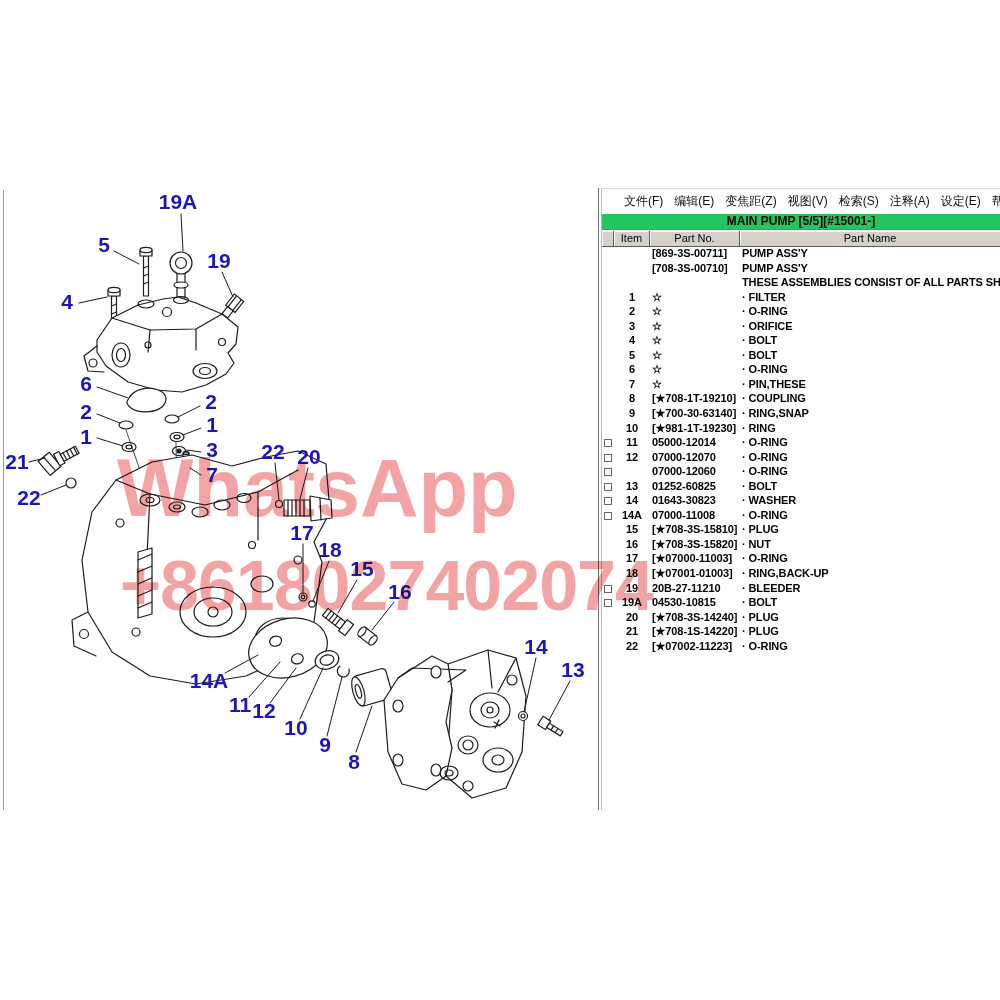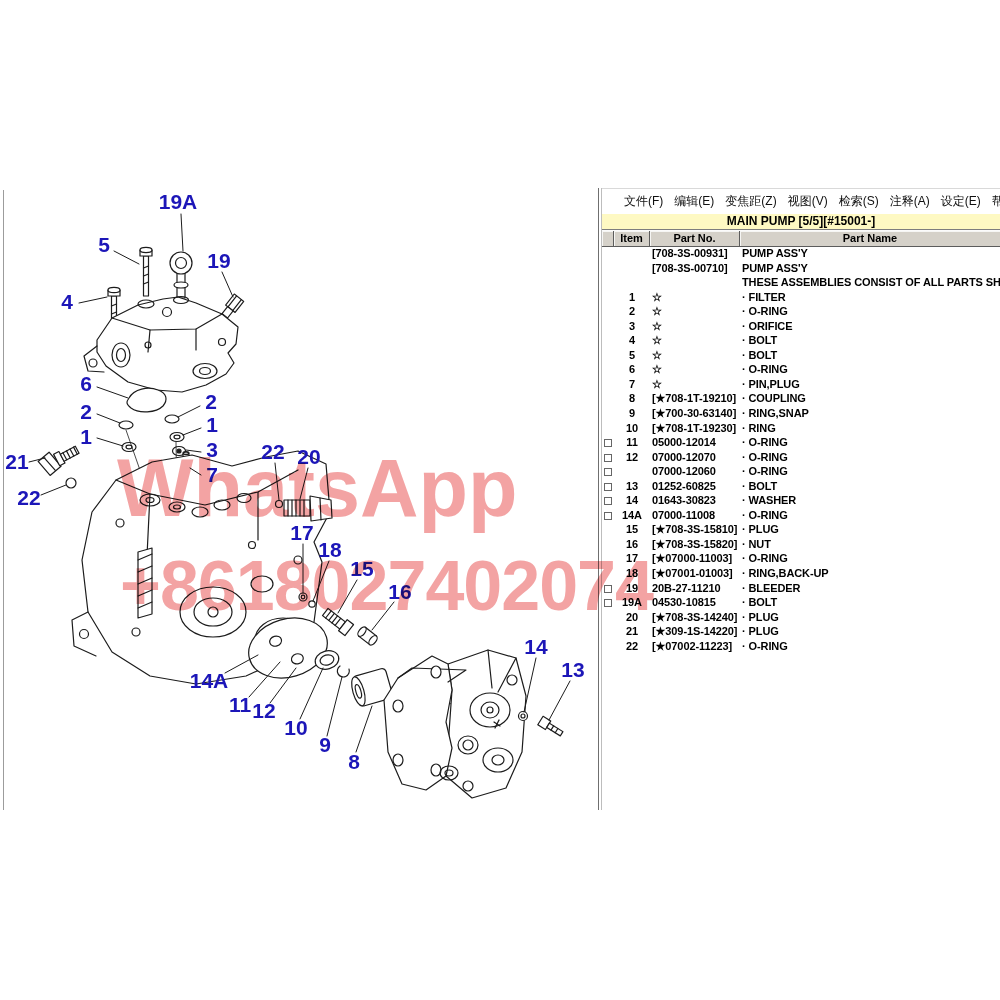--- a/index.html
+++ b/index.html
@@ -13,23 +13,23 @@
            white-space:nowrap;cursor:pointer;}
   
   .panel{position:absolute;left:598px;top:188px;width:402px;height:622px;background:#fff;font-size:11px;}
   .pborder1{position:absolute;left:0;top:0;width:1px;height:622px;background:#6f6f6f;}
   .pborder2{position:absolute;left:3px;top:0;width:1px;height:622px;background:#bdbdbd;}
   .menubar{position:absolute;left:4px;top:0;right:0;height:25px;border-top:1px solid #d9d9d9;
            border-bottom:1px solid #7e7e7e;display:flex;align-items:center;gap:11px;
            padding-left:22px;font-size:12px;color:#101010;background:#fff;text-align:right;}
   .menu-item{white-space:nowrap;cursor:default;}
   .titlebar{position:absolute;left:4px;top:26px;right:0;height:15px;border-bottom:1px solid #7e7e7e;
-            text-align:center;font-weight:bold;font-size:12px;color:#000;background:#fef9c3;line-height:15px;}
+            text-align:center;font-weight:bold;font-size:12px;color:#000;background:#22c55e;line-height:15px;}
   .thead{position:absolute;left:4px;top:42px;right:0;height:15px;background:#d5d1c9;
-         border-top:1px solid #fbfbfb;border-bottom:1px solid #5c5c5c;font-weight:bold;}
+         border-top:1px solid #fbfbfb;border-bottom:1px solid #5c5c5c;font-weight:normal;}
   .th{position:absolute;top:0;height:15px;line-height:14px;text-align:center;
       border-right:1px solid #5c5c5c;box-shadow:inset 1px 1px 0 #f6f6f4;}
   .th-cb{left:0;width:11px;}
   .th-item{left:12px;width:35px;}
   .th-part{left:48px;width:89px;}
   .th-name{left:138px;right:0;border-right:none;text-align:center;}
   .tbody{position:absolute;left:4px;top:58px;right:0;}
   .trow{position:relative;height:14.55px;line-height:14.55px;white-space:nowrap;font-weight:bold;
         letter-spacing:-0.1px;color:#000;}
   .c-cb{position:absolute;left:0;width:12px;top:0;height:100%;text-align:center;}
@@ -326,21 +326,21 @@
       <div class="th th-cb"></div>
       <div class="th th-item">Item</div>
       <div class="th th-part">Part No.</div>
       <div class="th th-name">Part Name</div>
     </div>
 
     <div class="tbody" id="tbody">
         <div class="trow">
           <span class="c-cb"></span>
           <span class="c-item"></span>
-          <span class="c-part">[708-3S-00931]</span>
+          <span class="c-part">[869-3S-00711]</span>
           <span class="c-name">PUMP ASS'Y</span>
         </div>
         <div class="trow">
           <span class="c-cb"></span>
           <span class="c-item"></span>
           <span class="c-part">[708-3S-00710]</span>
           <span class="c-name">PUMP ASS'Y</span>
         </div>
         <div class="trow">
           <span class="c-cb"></span>
@@ -381,38 +381,38 @@
         <div class="trow">
           <span class="c-cb"></span>
           <span class="c-item">6</span>
           <span class="c-part">☆</span>
           <span class="c-name">· O-RING</span>
         </div>
         <div class="trow">
           <span class="c-cb"></span>
           <span class="c-item">7</span>
           <span class="c-part">☆</span>
-          <span class="c-name">· PIN,PLUG</span>
+          <span class="c-name">· PIN,THESE</span>
         </div>
         <div class="trow">
           <span class="c-cb"></span>
           <span class="c-item">8</span>
           <span class="c-part">[★708-1T-19210]</span>
           <span class="c-name">· COUPLING</span>
         </div>
         <div class="trow">
           <span class="c-cb"></span>
           <span class="c-item">9</span>
           <span class="c-part">[★700-30-63140]</span>
           <span class="c-name">· RING,SNAP</span>
         </div>
         <div class="trow">
           <span class="c-cb"></span>
           <span class="c-item">10</span>
-          <span class="c-part">[★708-1T-19230]</span>
+          <span class="c-part">[★981-1T-19230]</span>
           <span class="c-name">· RING</span>
         </div>
         <div class="trow">
           <span class="c-cb"><span class="cbox"></span></span>
           <span class="c-item">11</span>
           <span class="c-part">05000-12014</span>
           <span class="c-name">· O-RING</span>
         </div>
         <div class="trow">
           <span class="c-cb"><span class="cbox"></span></span>
@@ -482,21 +482,21 @@
         </div>
         <div class="trow">
           <span class="c-cb"></span>
           <span class="c-item">20</span>
           <span class="c-part">[★708-3S-14240]</span>
           <span class="c-name">· PLUG</span>
         </div>
         <div class="trow">
           <span class="c-cb"></span>
           <span class="c-item">21</span>
-          <span class="c-part">[★309-1S-14220]</span>
+          <span class="c-part">[★708-1S-14220]</span>
           <span class="c-name">· PLUG</span>
         </div>
         <div class="trow">
           <span class="c-cb"></span>
           <span class="c-item">22</span>
           <span class="c-part">[★07002-11223]</span>
           <span class="c-name">· O-RING</span>
         </div>
       </div>
   </div>

